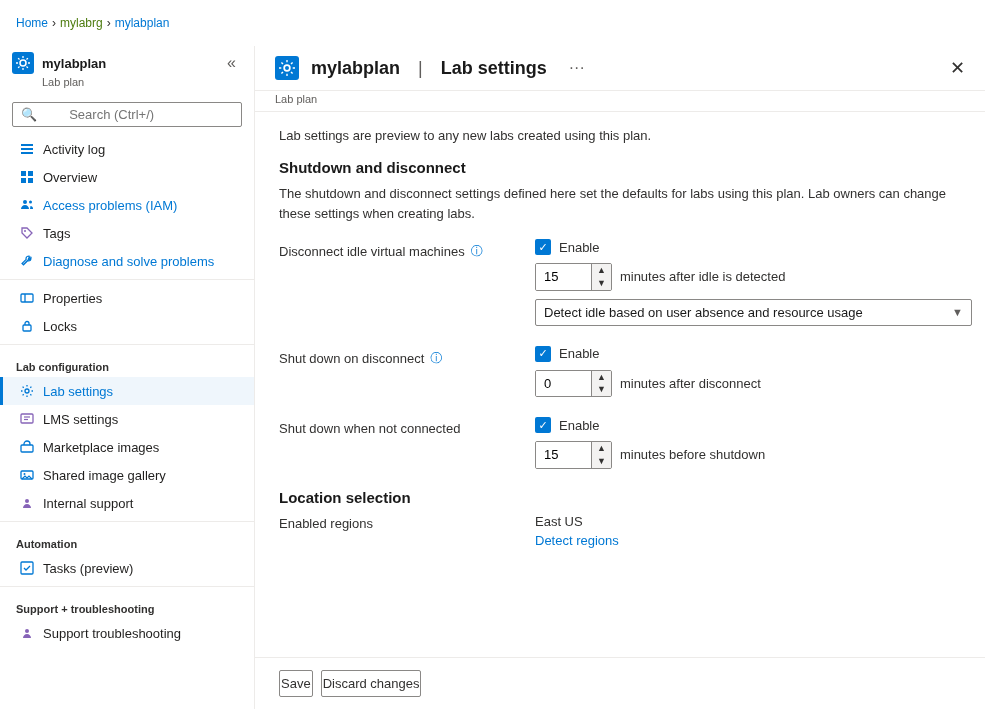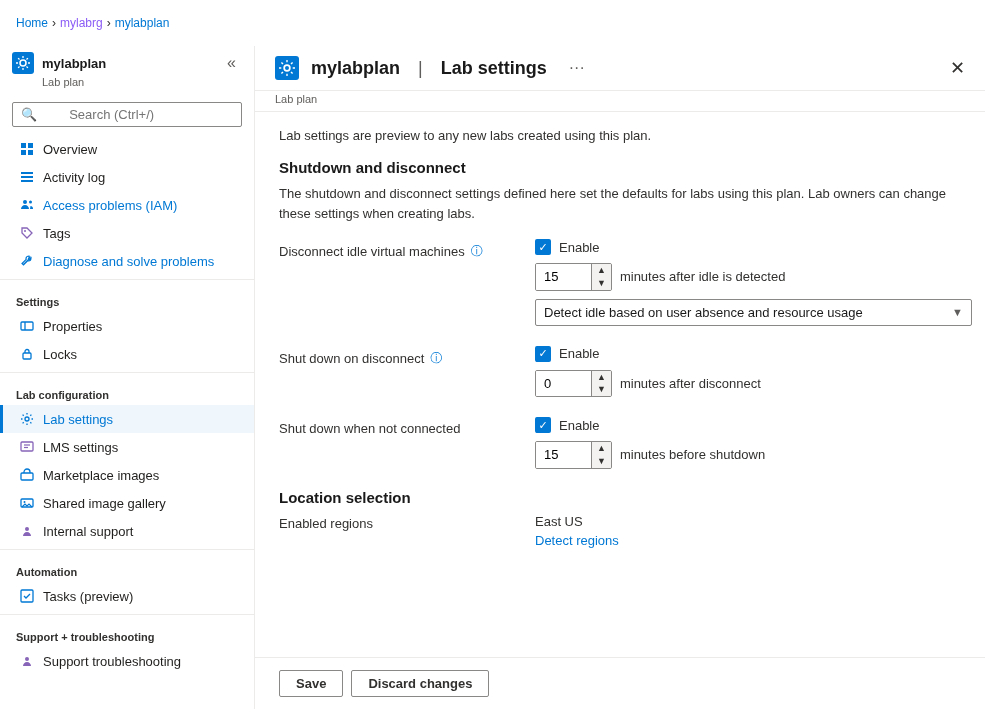--- a/index.html
+++ b/index.html
@@ -56,42 +56,42 @@
     .dropdown-arrow { color: #605e5c; font-size: 11px; }
 
     
     .location-row { display: flex; align-items: flex-start; margin-bottom: 16px; gap: 16px; }
     .location-label { min-width: 240px; font-size: 13px; color: #323130; padding-top: 2px; }
     .location-value { font-size: 13px; color: #323130; }
     .select-regions-link { color: #0078d4; cursor: pointer; font-size: 13px; text-decoration: none; display: block; margin-top: 4px; }
 
     
     .content-footer { padding: 12px 24px; border-top: 1px solid #edebe9; display: flex; gap: 8px; }
-    .btn { padding: 5px 16px; font-size: 13px; cursor: pointer; border-radius: 2px; font-weight: bold; }
+    .btn { padding: 5px 1px; font-size: 13px; cursor: pointer; border-radius: 2px; }
     .btn-primary { background: #fff; border: 1px solid #8a8886; color: #323130; }
     .btn-secondary { background: #fff; border: 1px solid #8a8886; color: #323130; }
 
     
     .sidebar-scroll { overflow-y: auto; flex: 1; }
 
     
     .icon-blue { color: #0078d4; }
 
     
     svg { display: inline-block; vertical-align: middle; }
   </style>
 </head>
 <body>
 
 <div class="app-container">
 
   <div class="breadcrumb-bar">
     <a href="#" style="color:#0078d4;text-decoration:none;">Home</a>
     <span class="breadcrumb-sep">›</span>
-    <a href="#" style="color:#8b5cf6;text-decoration:none;">mylabrg</a>
+    <a href="#" style="color:#4d7c0f;text-decoration:none;">mylabrg</a>
     <span class="breadcrumb-sep">›</span>
     <a href="#" style="color:#0078d4;text-decoration:none;">mylabplan</a>
   </div>
 
   <div class="main-area">
 
     <div class="sidebar">
 
       <div style="display:flex;align-items:center;padding:6px 12px 2px 12px;gap:8px;">
         <div class="content-header-icon" style="width:22px;height:22px;background:#0078d4;border-radius:3px;display:flex;align-items:center;justify-content:center;">
@@ -108,38 +108,38 @@
       <div class="search-box">
         <span class="search-icon">🔍</span>
         <input type="text" style="border: none; outline: none; font-size: 13px; width: 100%; color: rgb(50, 49, 48);" placeholder="Search (Ctrl+/)">
       </div>
 
       <div class="sidebar-scroll">
 
         <div class="nav-item">
           <span class="nav-icon icon-blue">
             <svg width="14" height="14" viewBox="0 0 14 14">
+                <rect x="1" y="2" width="12" height="2" fill="#0078d4"></rect>
+                <rect x="1" y="6" width="12" height="2" fill="#0078d4"></rect>
+                <rect x="1" y="10" width="12" height="2" fill="#0078d4"></rect>
+              </svg>
+          </span>
+          <span>Activity log</span>
+        </div>
+        <div class="nav-item">
+          <span class="nav-icon icon-blue">
+            <svg width="14" height="14" viewBox="0 0 14 14">
                 <rect x="1" y="1" width="5" height="5" fill="#0078d4"></rect>
                 <rect x="8" y="1" width="5" height="5" fill="#0078d4"></rect>
                 <rect x="1" y="8" width="5" height="5" fill="#0078d4"></rect>
                 <rect x="8" y="8" width="5" height="5" fill="#0078d4"></rect>
               </svg>
           </span>
           <span>Overview</span>
         </div>
-        <div class="nav-item">
-          <span class="nav-icon icon-blue">
-            <svg width="14" height="14" viewBox="0 0 14 14">
-                <rect x="1" y="2" width="12" height="2" fill="#0078d4"></rect>
-                <rect x="1" y="6" width="12" height="2" fill="#0078d4"></rect>
-                <rect x="1" y="10" width="12" height="2" fill="#0078d4"></rect>
-              </svg>
-          </span>
-          <span>Activity log</span>
-        </div>
         <div class="nav-item link-item">
           <span class="nav-icon">
             <svg width="14" height="14" viewBox="0 0 14 14">
                 <circle cx="5" cy="4" r="2" fill="#0078d4"></circle>
                 <path d="M1 11c0-2.2 1.8-4 4-4s4 1.8 4 4" fill="#0078d4"></path>
                 <circle cx="10.5" cy="4" r="1.5" fill="#0078d4"></circle>
                 <path d="M10.5 8c1.4 0 2.5 1.1 2.5 2.5v0.5h-3" fill="#0078d4"></path>
               </svg>
           </span>
           <span style="color:#0078d4;">Access problems (IAM)</span>
@@ -156,21 +156,20 @@
         <div class="nav-item link-item">
           <span class="nav-icon">
             <svg width="14" height="14" viewBox="0 0 14 14">
                 <path d="M3 11L9 5M9 2c-1.5 0-3 1-3 2.5 0 .3.1.6.2.9L2 9.5 3.5 11l4.1-4.2c.3.1.6.2.9.2C10 7 11 5.5 11 4L9.5 5.5 8.5 4.5 10 3c-.3-.1-.6-.1-1-.1z" fill="none" stroke="#0078d4" stroke-width="1.2"></path>
               </svg>
           </span>
           <span style="color:#0078d4;">Diagnose and solve problems</span>
         </div>
 
         <div class="nav-divider"></div>
-        <div class="nav-section-label">Settings</div>
 
         <div class="nav-item">
           <span class="nav-icon">
             <svg width="14" height="14" viewBox="0 0 14 14">
                 <rect x="1" y="3" width="12" height="8" rx="1" fill="none" stroke="#0078d4" stroke-width="1.3"></rect>
                 <line x1="5" y1="3" x2="5" y2="11" stroke="#0078d4" stroke-width="1.3"></line>
               </svg>
           </span>
           <span>Properties</span>
         </div>

